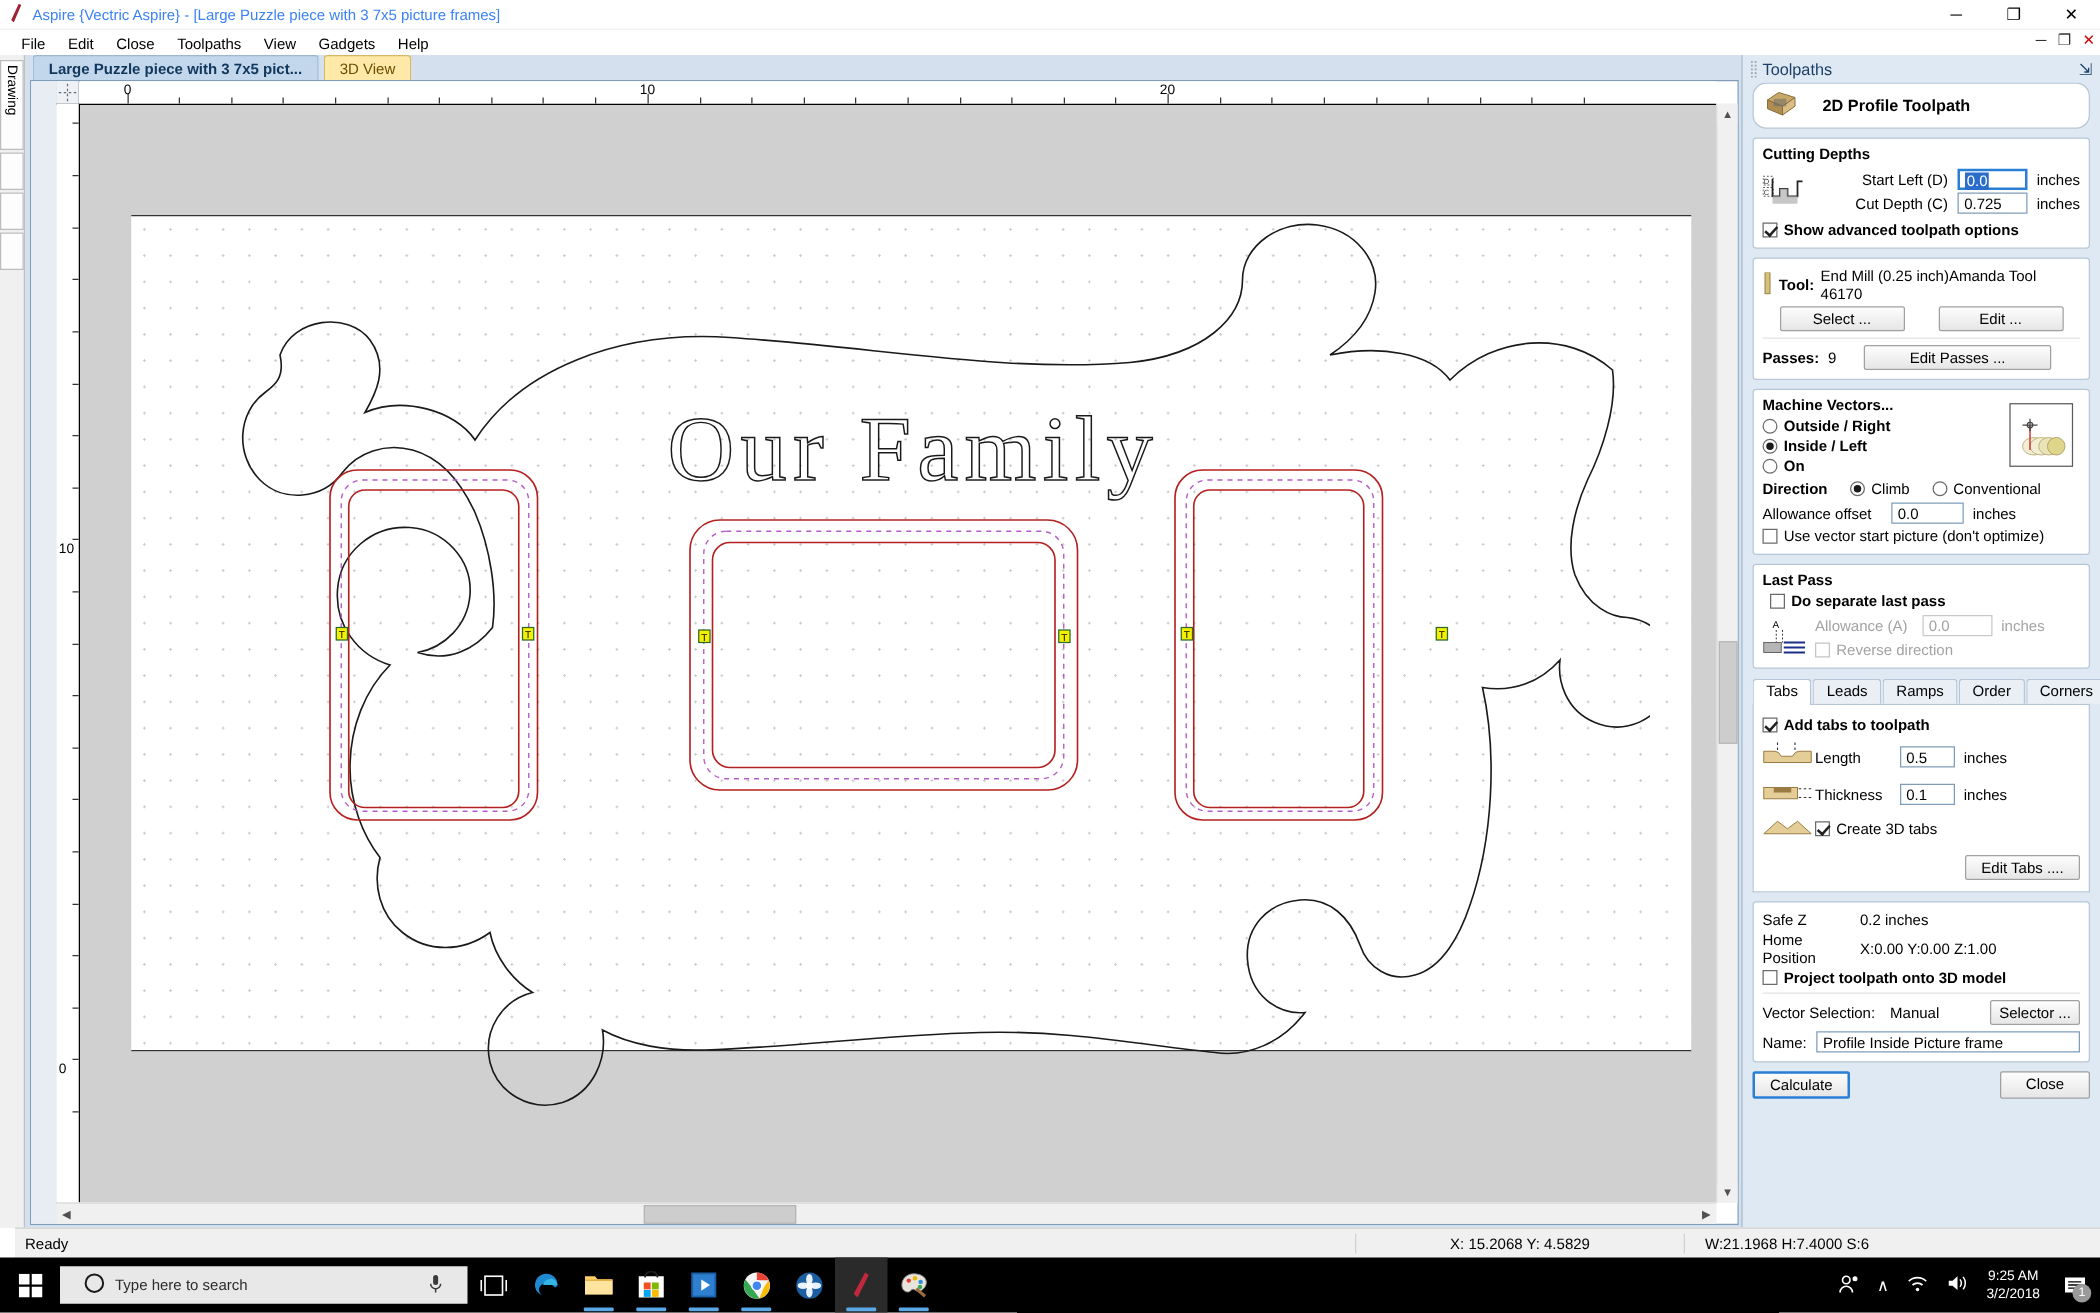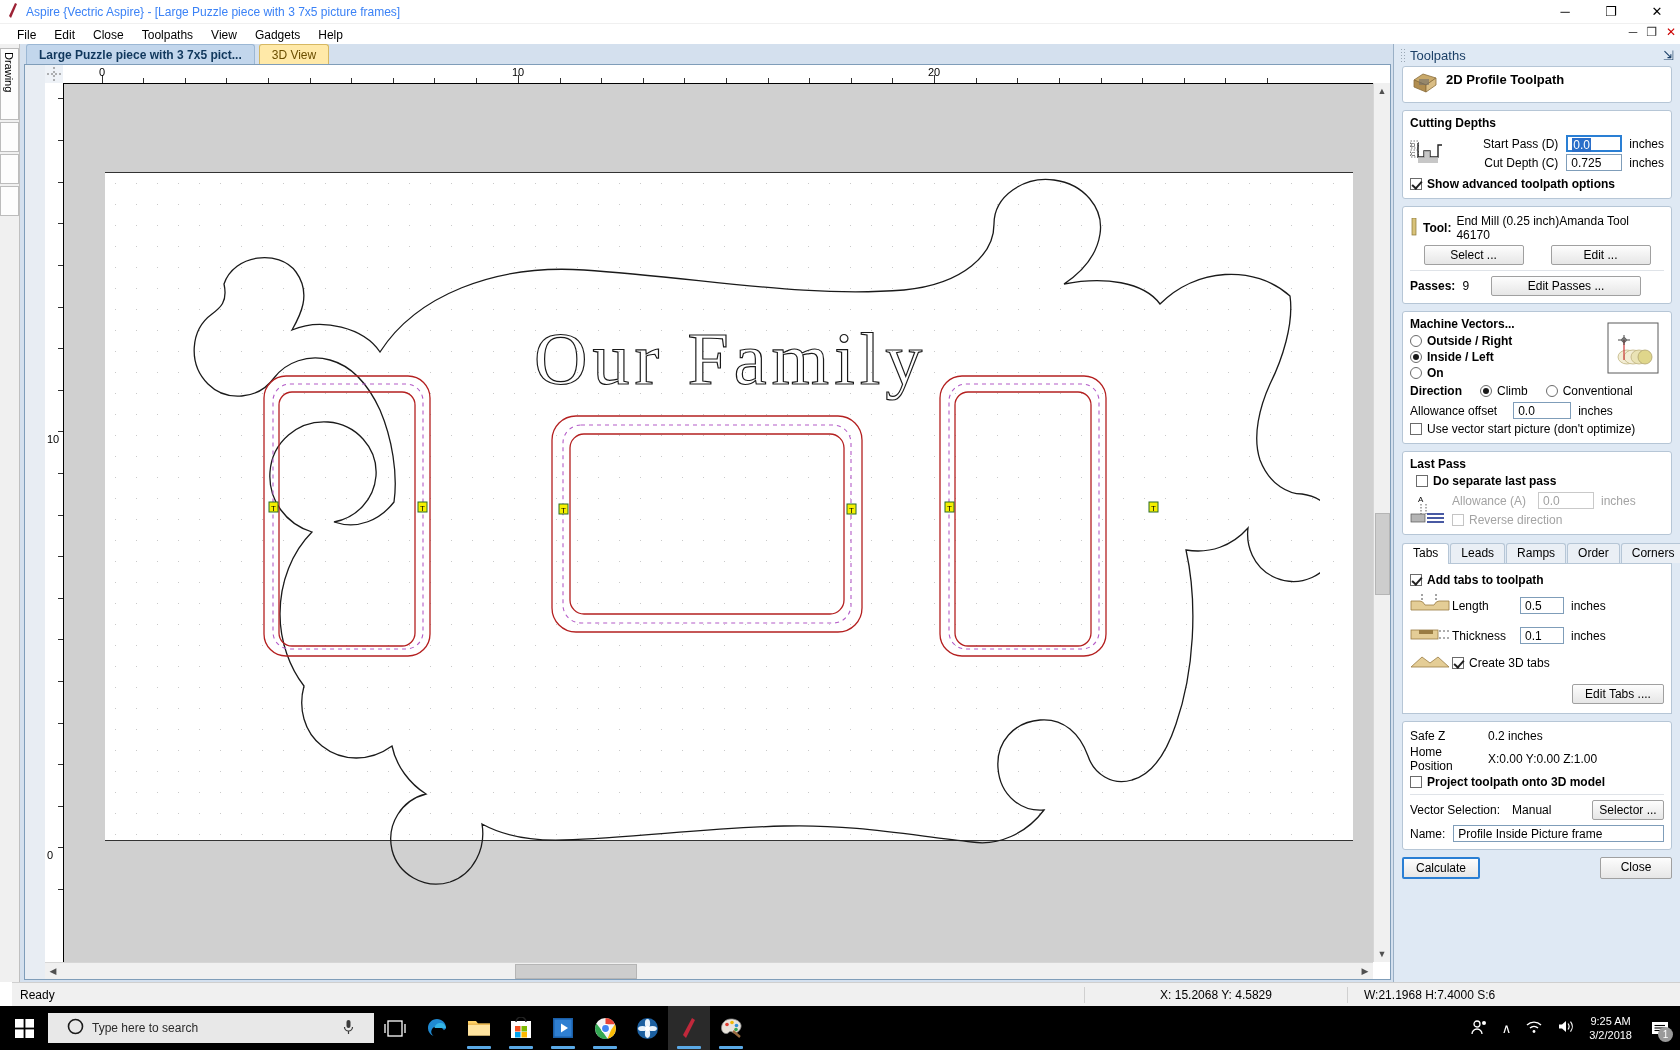--- a/index.html
+++ b/index.html
@@ -85,21 +85,21 @@
      background-image:radial-gradient(#9aa7b4 40%,transparent 41%);
      background-size:3px 3px;}
   .tp-head .ttl{font-size:13px;color:#1b3f66;flex:1;}
   .tp-head .pin{font-size:13px;color:#1b3f66;}
 
   .tp-body{flex:1;padding:0 8px;overflow:hidden;}
 
   .grp{background:#fff;border:1px solid #b6c6d6;border-radius:3px;margin-bottom:7px;padding:5px 7px;}
   .grp-title{font-weight:bold;font-size:12px;color:#000;margin-bottom:3px;}
 
-  .hdrbox{display:flex;gap:9px;padding:4px 6px;}
+  .hdrbox{display:flex;align-items:center;gap:21px;padding:4px 6px;border-radius:11px;}
   .hdrbox .ttl{font-weight:bold;font-size:13px;}
 
   .row{display:flex;align-items:center;margin:2px 0;font-size:12px;}
   .lbl{font-size:12px;color:#000;}
   .inp{
     border:1px solid #7f9db9;background:#fff;height:17px;line-height:17px;
     font-size:12px;padding:0 4px;box-sizing:border-box;font-family:"Liberation Sans",sans-serif;
   }
   .inp.sel{border:2px solid #2a7fd4;}
   .inp.sel span{background:#2a6ec9;color:#fff;padding:0 1px;}
@@ -420,21 +420,21 @@
                 <g stroke="#444" stroke-width="0.7" stroke-dasharray="1.5 1.5" fill="none">
                   <rect x="0.5" y="6" width="8" height="7"></rect>
                     <rect x="0.5" y="15" width="8" height="7"></rect>
                 </g>
                 <path d="M8,8 L8,22 L14,22 L14,16 L20,16 L20,22 L28,22 L28,10 L32,10" fill="none" stroke="#222" stroke-width="1.4"></path>
                 <path d="M8,22 L14,22 L14,16 L20,16 L20,22 L28,22 L28,28 L8,28 Z" fill="#b9b9b9" opacity="0.8"></path>
               </svg>
             </span>
             <div style="flex:1;">
               <div class="row" style="justify-content:flex-end;">
-                <span class="lbl">Start Pass (D)</span>
+                <span class="lbl">Start Left (D)</span>
                 <span class="inp sel" style="width:56px;margin-left:8px;"><span>0.0</span></span>
                 <span class="units">inches</span>
               </div>
               <div class="row" style="justify-content:flex-end;">
                 <span class="lbl">Cut Depth (C)</span>
                 <span class="inp" style="width:56px;margin-left:8px;">0.725</span>
                 <span class="units">inches</span>
               </div>
             </div>
           </div>

